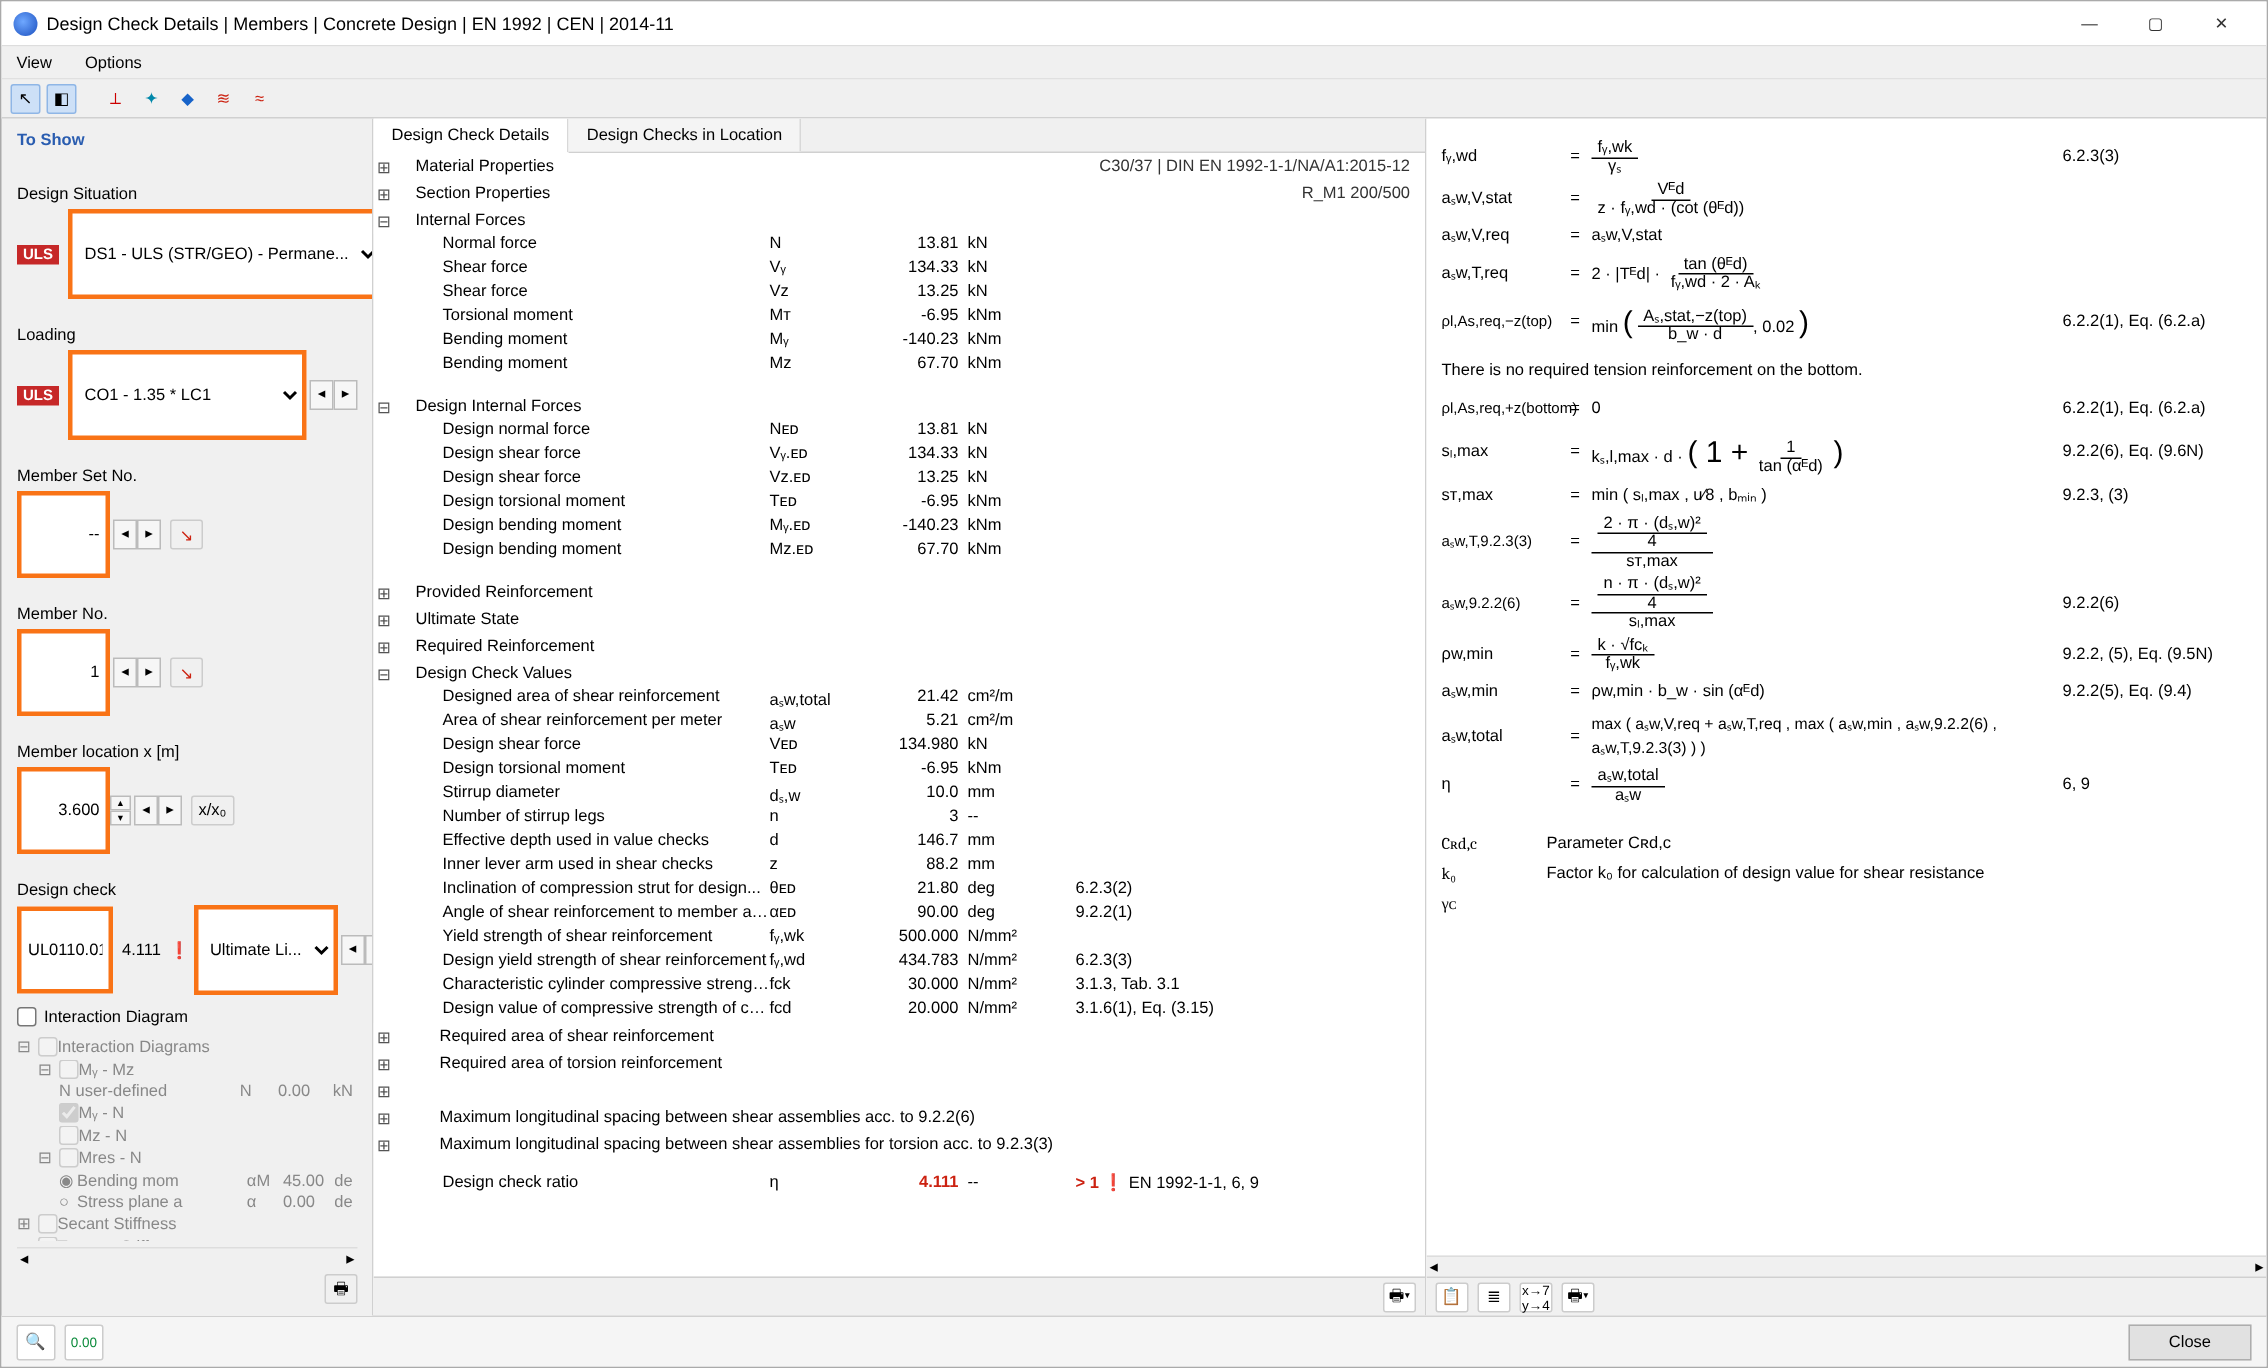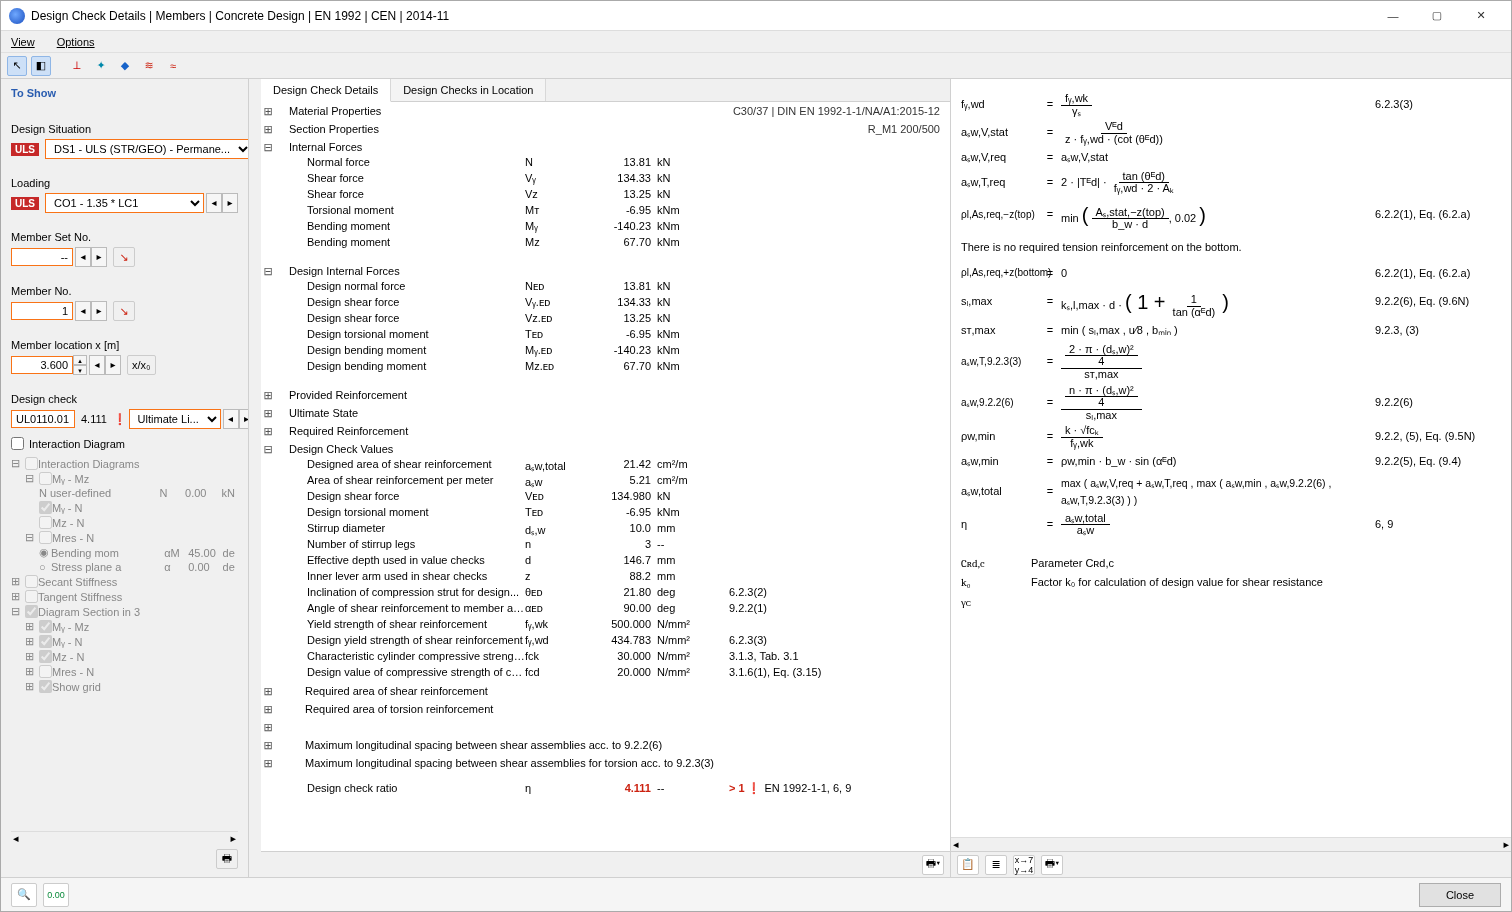--- a/index.html
+++ b/index.html
@@ -3,46 +3,46 @@
 <meta charset="utf-8">
 <style>
 *{box-sizing:border-box;margin:0;padding:0;font-family:"Segoe UI",Tahoma,sans-serif;font-size:11px;}
 html,body{width:100%;height:100%;background:#eef1f4;overflow:hidden;}
 .window{width:1512px;height:912px;background:#f0f0f0;display:flex;flex-direction:column;border:1px solid #aaa;}
 .titlebar{height:30px;background:#fff;display:flex;align-items:center;padding:0 8px;border-bottom:1px solid #ddd;}
 .titlebar .icon{width:16px;height:16px;margin-right:6px;display:inline-block;border-radius:50%;background:radial-gradient(circle at 40% 40%,#6fa8ff,#1a4fbf);}
 .titlebar .title{flex:1;font-size:12px;}
 .titlebar .winbtn{width:44px;height:28px;display:flex;align-items:center;justify-content:center;color:#333;}
 .menubar{height:22px;background:#f0f0f0;display:flex;align-items:center;padding:0 6px;gap:14px;border-bottom:1px solid #e0e0e0;}
-.menubar span{padding:2px 4px;text-decoration:underline;}
+.menubar span{padding:2px 4px;}
 .toolbar{height:26px;background:#f0f0f0;display:flex;align-items:center;padding:0 6px;gap:4px;border-bottom:1px solid #d0d0d0;}
 .toolbar span{width:20px;height:20px;display:flex;align-items:center;justify-content:center;border-radius:2px;}
 .toolbar span.on{background:#cde0f7;border:1px solid #8fb6e6;}
 .main{flex:1;display:flex;overflow:hidden;}
 .panel-left{width:248px;background:#f0f0f0;padding:8px 10px;border-right:1px solid #d0d0d0;overflow-y:auto;}
 .panel-left h4{color:#2a5db0;font-weight:600;font-size:11px;margin-bottom:6px;}
 .panel-left .label{font-size:11px;margin-top:18px;margin-bottom:4px;}
 .panel-left .field{display:flex;align-items:center;gap:2px;}
-.panel-left select,.panel-left input{font-size:11px;padding:2px 4px;border:1px solid #f97316;background:#fff;}
+.panel-left select,.panel-left input{font-size:11px;padding:20px 4px;border:3px solid #f97316;background:#fff;}
 .navpair{display:inline-flex;}
 .navpair button{width:16px;height:20px;border:1px solid #bbb;background:#f6f6f6;font-size:10px;line-height:1;padding:0;}
 .uls{background:#c62828;color:#fff;font-weight:bold;padding:1px 4px;font-size:10px;margin-right:4px;}
 .spin{display:flex;align-items:center;}
 .spin input{width:62px;text-align:right;}
 .spin .updown{display:flex;flex-direction:column;}
 .spin .updown button{height:10px;width:14px;border:1px solid #bbb;background:#f6f6f6;font-size:7px;line-height:1;padding:0;}
 .tgl{display:inline-flex;width:22px;height:20px;align-items:center;justify-content:center;border:1px solid #ccc;border-radius:2px;margin-left:4px;}
 .cbx{display:flex;align-items:center;gap:5px;margin-top:8px;}
 .cbx input{width:13px;height:13px;}
 .tree{font-size:11px;margin-top:6px;flex:1;}
 .tree .row{display:flex;align-items:center;padding:1px 0;white-space:nowrap;}
 .tree .i1{padding-left:14px;} .tree .i2{padding-left:28px;}
 .tree .cell{overflow:hidden;text-overflow:ellipsis;}
 .tree .c1{width:132px;} .tree .c2{width:28px;} .tree .c3{width:40px;} .tree .c4{width:18px;}
-.panel-mid{flex:1;display:flex;flex-direction:column;background:#fff;border-right:1px solid #d0d0d0;overflow:hidden;margin-left:12px;}
+.panel-mid{flex:1;display:flex;flex-direction:column;background:#fff;border-right:1px solid #d0d0d0;overflow:hidden;}
 .tabs{display:flex;background:#f0f0f0;border-bottom:1px solid #d0d0d0;}
 .tabs .tab{padding:5px 12px;font-size:11px;border-right:1px solid #d8d8d8;background:#f4f4f4;}
 .tabs .tab.active{background:#fff;border-bottom:1px solid #fff;margin-bottom:-1px;}
 .grid{flex:1;overflow-y:auto;font-size:11px;}
 .grid .gr{display:flex;align-items:flex-start;min-height:16px;padding:0 2px;}
 .grid .exp{width:14px;text-align:center;color:#555;}
 .grid .name{flex:0 0 248px;padding-left:0;white-space:nowrap;overflow:hidden;text-overflow:ellipsis;}
 .grid .name.s{padding-left:30px;}
 .grid .name.sh{padding-left:14px;}
 .grid .sym{flex:0 0 60px;}

